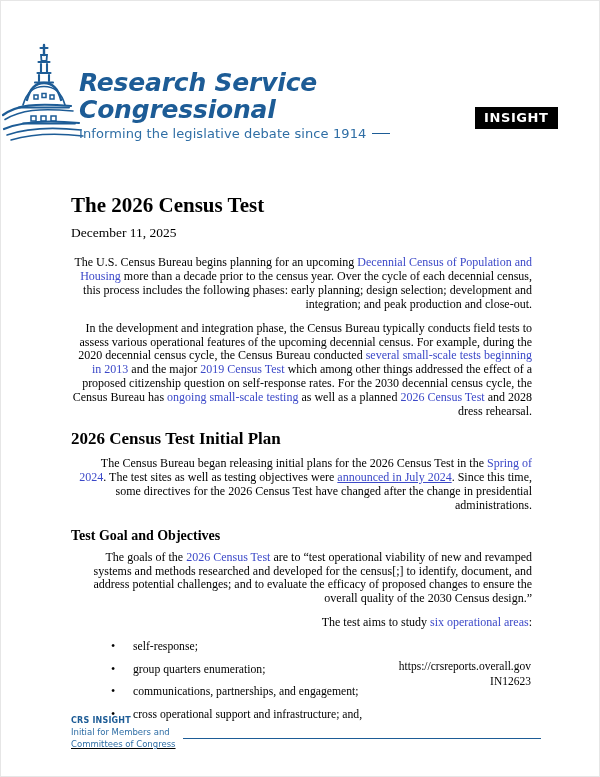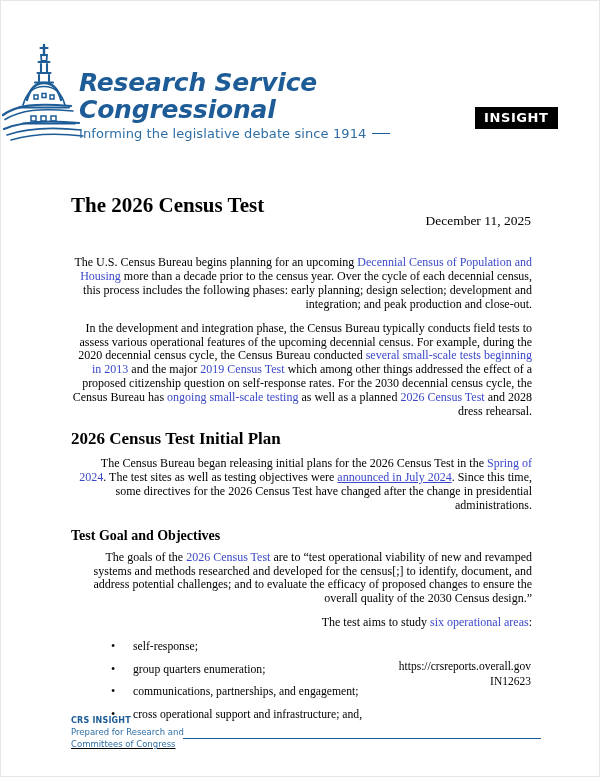--- a/index.html
+++ b/index.html
@@ -95,25 +95,24 @@
     width: 460px;
     font-family: "Liberation Serif", serif;
     font-weight: bold;
     font-size: 21px;
     line-height: 24px;
     color: #000;
   }
   .doc-date {
     position: absolute;
     left: 70px;
-    top: 212px;
+    top: 224px;
     width: 460px;
     font-size: 13.5px;
     line-height: 16px;
-    text-align: right;
   }
 
   .body-flow {
     position: absolute;
     left: 70px;
     top: 254px;
     width: 461px;
   }
   p.para {
     margin: 1px 0 10px 0;
@@ -302,20 +301,20 @@
     </ul>
   </div>
 
   <div class="footer-right">
     <div class="footer-url">https://crsreports.overall.gov</div>
     <div class="footer-id">IN12623</div>
   </div>
 
   <div class="crs-insight-block">
     <div class="crs-insight-title">CRS INSIGHT</div>
-    <div class="crs-insight-sub">Prepared for Research and</div>
+    <div class="crs-insight-sub">Initial for Members and</div>
     <div class="crs-insight-row">
       <span class="crs-insight-sub">Committees of Congress</span>
       <span class="crs-rule"></span>
     </div>
   </div>
 
 </div>
 
 </body></html>

